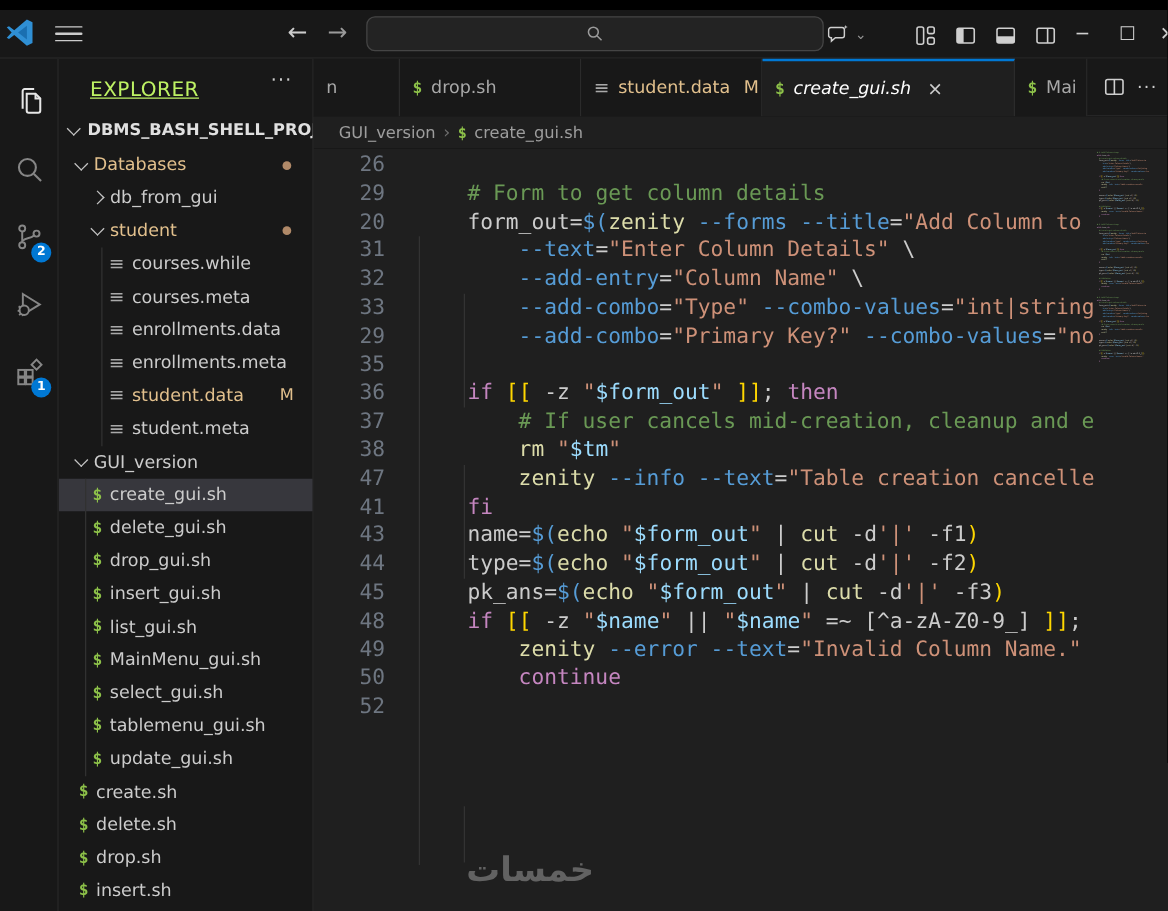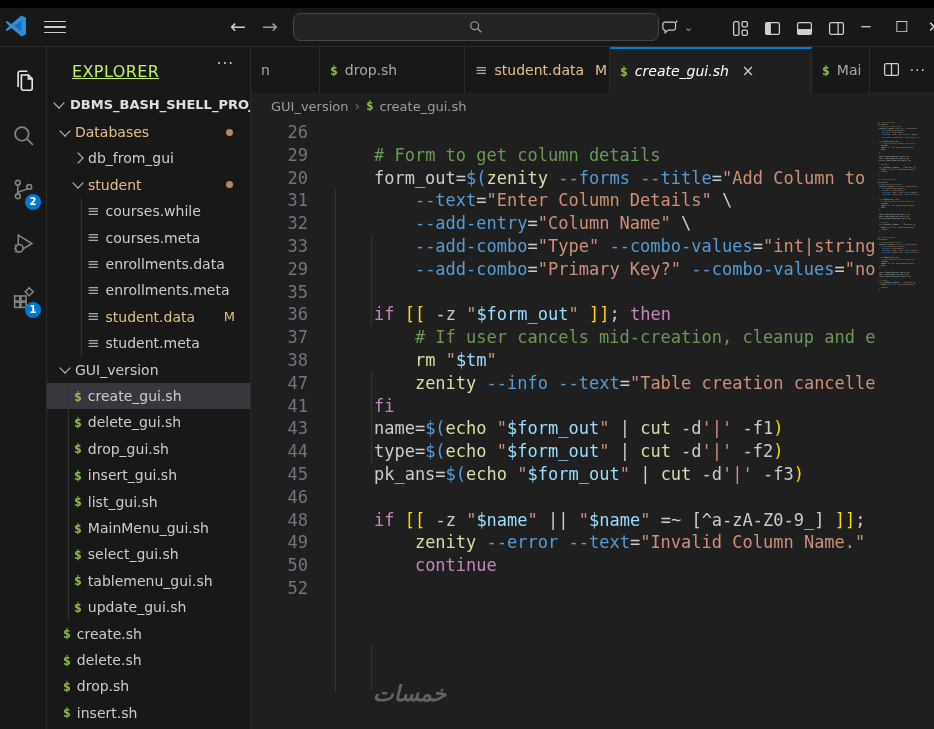--- a/index.html
+++ b/index.html
@@ -73,21 +73,21 @@
   
   #code-area{left:251px;top:119px;width:683px;height:610px;background:#1f1f1f;overflow:hidden;}
   #code-lines{position:absolute;left:0;top:2px;font-family:"DejaVu Sans Mono",monospace;font-size:17px;line-height:22.8px;}
   .cl{white-space:pre;height:22.8px;}
   .ln{display:inline-block;width:57px;text-align:right;color:#6e7681;}
   .lc{margin-left:25px;}
   .tok-pl{color:#cccccc;} .tok-cm{color:#6a9955;} .tok-kw{color:#c586c0;}
   .tok-fn{color:#dcdcaa;} .tok-st{color:#ce9178;} .tok-fl{color:#569cd6;}
   .tok-vr{color:#9cdcfe;} .tok-au{color:#ffd700;} .tok-nu{color:#b5cea8;}
   .indent-guide{position:absolute;width:1px;background:#333333;}
-  #watermark{position:absolute;left:122px;top:562px;font-size:22px;font-weight:bold;color:#999999;opacity:.55;letter-spacing:1px;font-style:italic;}
+  #watermark{position:absolute;left:122px;top:562px;font-size:27px;font-weight:bold;color:#999999;opacity:.55;letter-spacing:1px;}
 
   
   #minimap{position:absolute;left:626px;top:0;width:57px;height:610px;overflow:hidden;}
   #minimap-inner{transform:scale(0.094);transform-origin:0 0;width:7000px;}
   .mm-copy .lc{margin-left:4px;}
   svg{display:block;}
 </style>
 </head>
 <body>
 
@@ -364,21 +364,20 @@
       <div class="cl"><span class="ln">29</span><span class="lc"><span class="tok-pl">        </span><span class="tok-fl">--add-combo</span><span class="tok-pl">=</span><span class="tok-st">"Primary Key?"</span><span class="tok-pl"> </span><span class="tok-fl">--combo-values</span><span class="tok-pl">=</span><span class="tok-st">"no</span></span></div>
       <div class="cl"><span class="ln">35</span><span class="lc"></span></div>
       <div class="cl"><span class="ln">36</span><span class="lc"><span class="tok-pl">    </span><span class="tok-kw">if</span><span class="tok-pl"> </span><span class="tok-au">[[</span><span class="tok-pl"> -z </span><span class="tok-st">"</span><span class="tok-vr">$form_out</span><span class="tok-st">"</span><span class="tok-pl"> </span><span class="tok-au">]]</span><span class="tok-pl">; </span><span class="tok-kw">then</span></span></div>
       <div class="cl"><span class="ln">37</span><span class="lc"><span class="tok-pl">        </span><span class="tok-cm"># If user cancels mid-creation, cleanup and e</span></span></div>
       <div class="cl"><span class="ln">38</span><span class="lc"><span class="tok-pl">        </span><span class="tok-fn">rm</span><span class="tok-pl"> </span><span class="tok-st">"</span><span class="tok-vr">$tm</span><span class="tok-st">"</span></span></div>
       <div class="cl"><span class="ln">47</span><span class="lc"><span class="tok-pl">        </span><span class="tok-fn">zenity</span><span class="tok-pl"> </span><span class="tok-fl">--info</span><span class="tok-pl"> </span><span class="tok-fl">--text</span><span class="tok-pl">=</span><span class="tok-st">"Table creation cancelle</span></span></div>
       <div class="cl"><span class="ln">41</span><span class="lc"><span class="tok-pl">    </span><span class="tok-kw">fi</span></span></div>
       <div class="cl"><span class="ln">43</span><span class="lc"><span class="tok-pl">    name=</span><span class="tok-fl">$(</span><span class="tok-fn">echo</span><span class="tok-pl"> </span><span class="tok-st">"</span><span class="tok-vr">$form_out</span><span class="tok-st">"</span><span class="tok-pl"> | </span><span class="tok-fn">cut</span><span class="tok-pl"> -d</span><span class="tok-st">'|'</span><span class="tok-pl"> -f1</span><span class="tok-au">)</span></span></div>
       <div class="cl"><span class="ln">44</span><span class="lc"><span class="tok-pl">    type=</span><span class="tok-fl">$(</span><span class="tok-fn">echo</span><span class="tok-pl"> </span><span class="tok-st">"</span><span class="tok-vr">$form_out</span><span class="tok-st">"</span><span class="tok-pl"> | </span><span class="tok-fn">cut</span><span class="tok-pl"> -d</span><span class="tok-st">'|'</span><span class="tok-pl"> -f2</span><span class="tok-au">)</span></span></div>
       <div class="cl"><span class="ln">45</span><span class="lc"><span class="tok-pl">    pk_ans=</span><span class="tok-fl">$(</span><span class="tok-fn">echo</span><span class="tok-pl"> </span><span class="tok-st">"</span><span class="tok-vr">$form_out</span><span class="tok-st">"</span><span class="tok-pl"> | </span><span class="tok-fn">cut</span><span class="tok-pl"> -d</span><span class="tok-st">'|'</span><span class="tok-pl"> -f3</span><span class="tok-au">)</span></span></div>
-      <div class="cl"><span class="ln">46</span><span class="lc"></span></div>
       <div class="cl"><span class="ln">48</span><span class="lc"><span class="tok-pl">    </span><span class="tok-kw">if</span><span class="tok-pl"> </span><span class="tok-au">[[</span><span class="tok-pl"> -z </span><span class="tok-st">"</span><span class="tok-vr">$name</span><span class="tok-st">"</span><span class="tok-pl"> || </span><span class="tok-st">"</span><span class="tok-vr">$name</span><span class="tok-st">"</span><span class="tok-pl"> =~ [^a-zA-Z0-9_] </span><span class="tok-au">]]</span><span class="tok-pl">;</span></span></div>
       <div class="cl"><span class="ln">49</span><span class="lc"><span class="tok-pl">        </span><span class="tok-fn">zenity</span><span class="tok-pl"> </span><span class="tok-fl">--error</span><span class="tok-pl"> </span><span class="tok-fl">--text</span><span class="tok-pl">=</span><span class="tok-st">"Invalid Column Name."</span></span></div>
       <div class="cl"><span class="ln">50</span><span class="lc"><span class="tok-pl">        </span><span class="tok-kw">continue</span></span></div>
       <div class="cl"><span class="ln">52</span><span class="lc"></span></div>
     </div>
   <div id="watermark">خمسات</div>
   <div id="minimap">
       <div id="minimap-inner">
         <div class="mm-copy" style="position: static;">
           <div class="cl"><span class="lc"></span></div>

